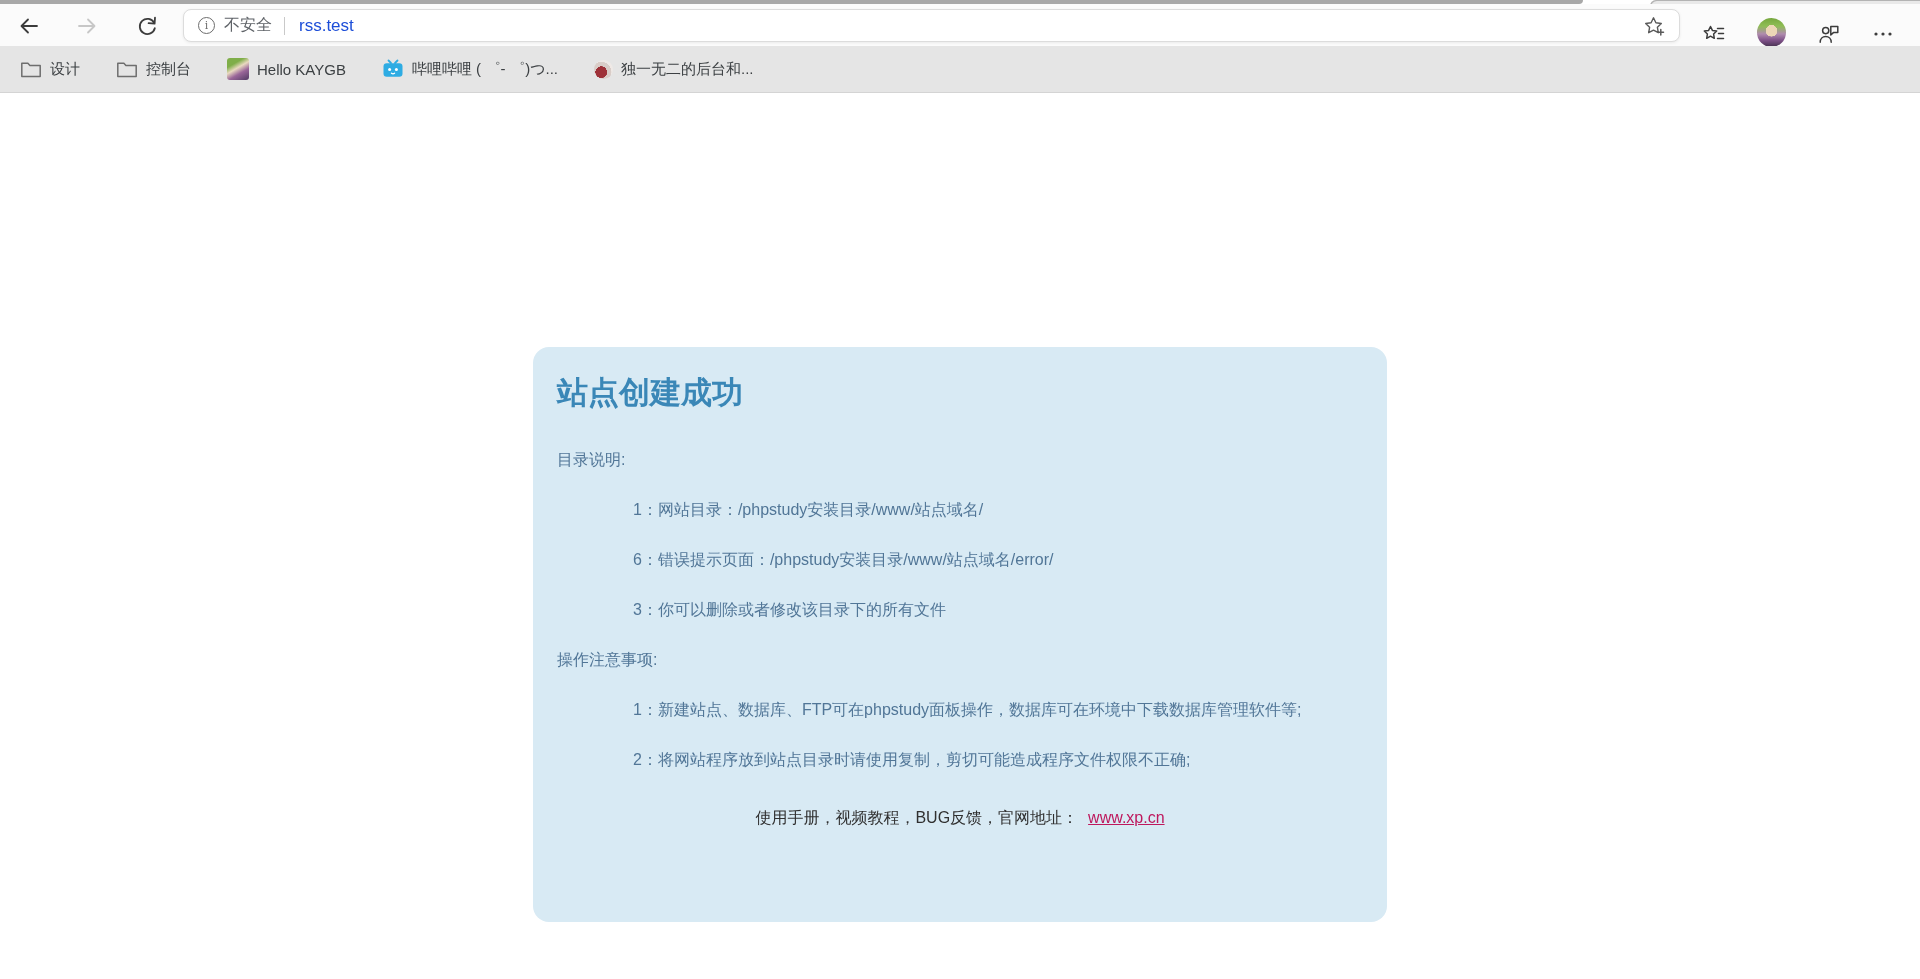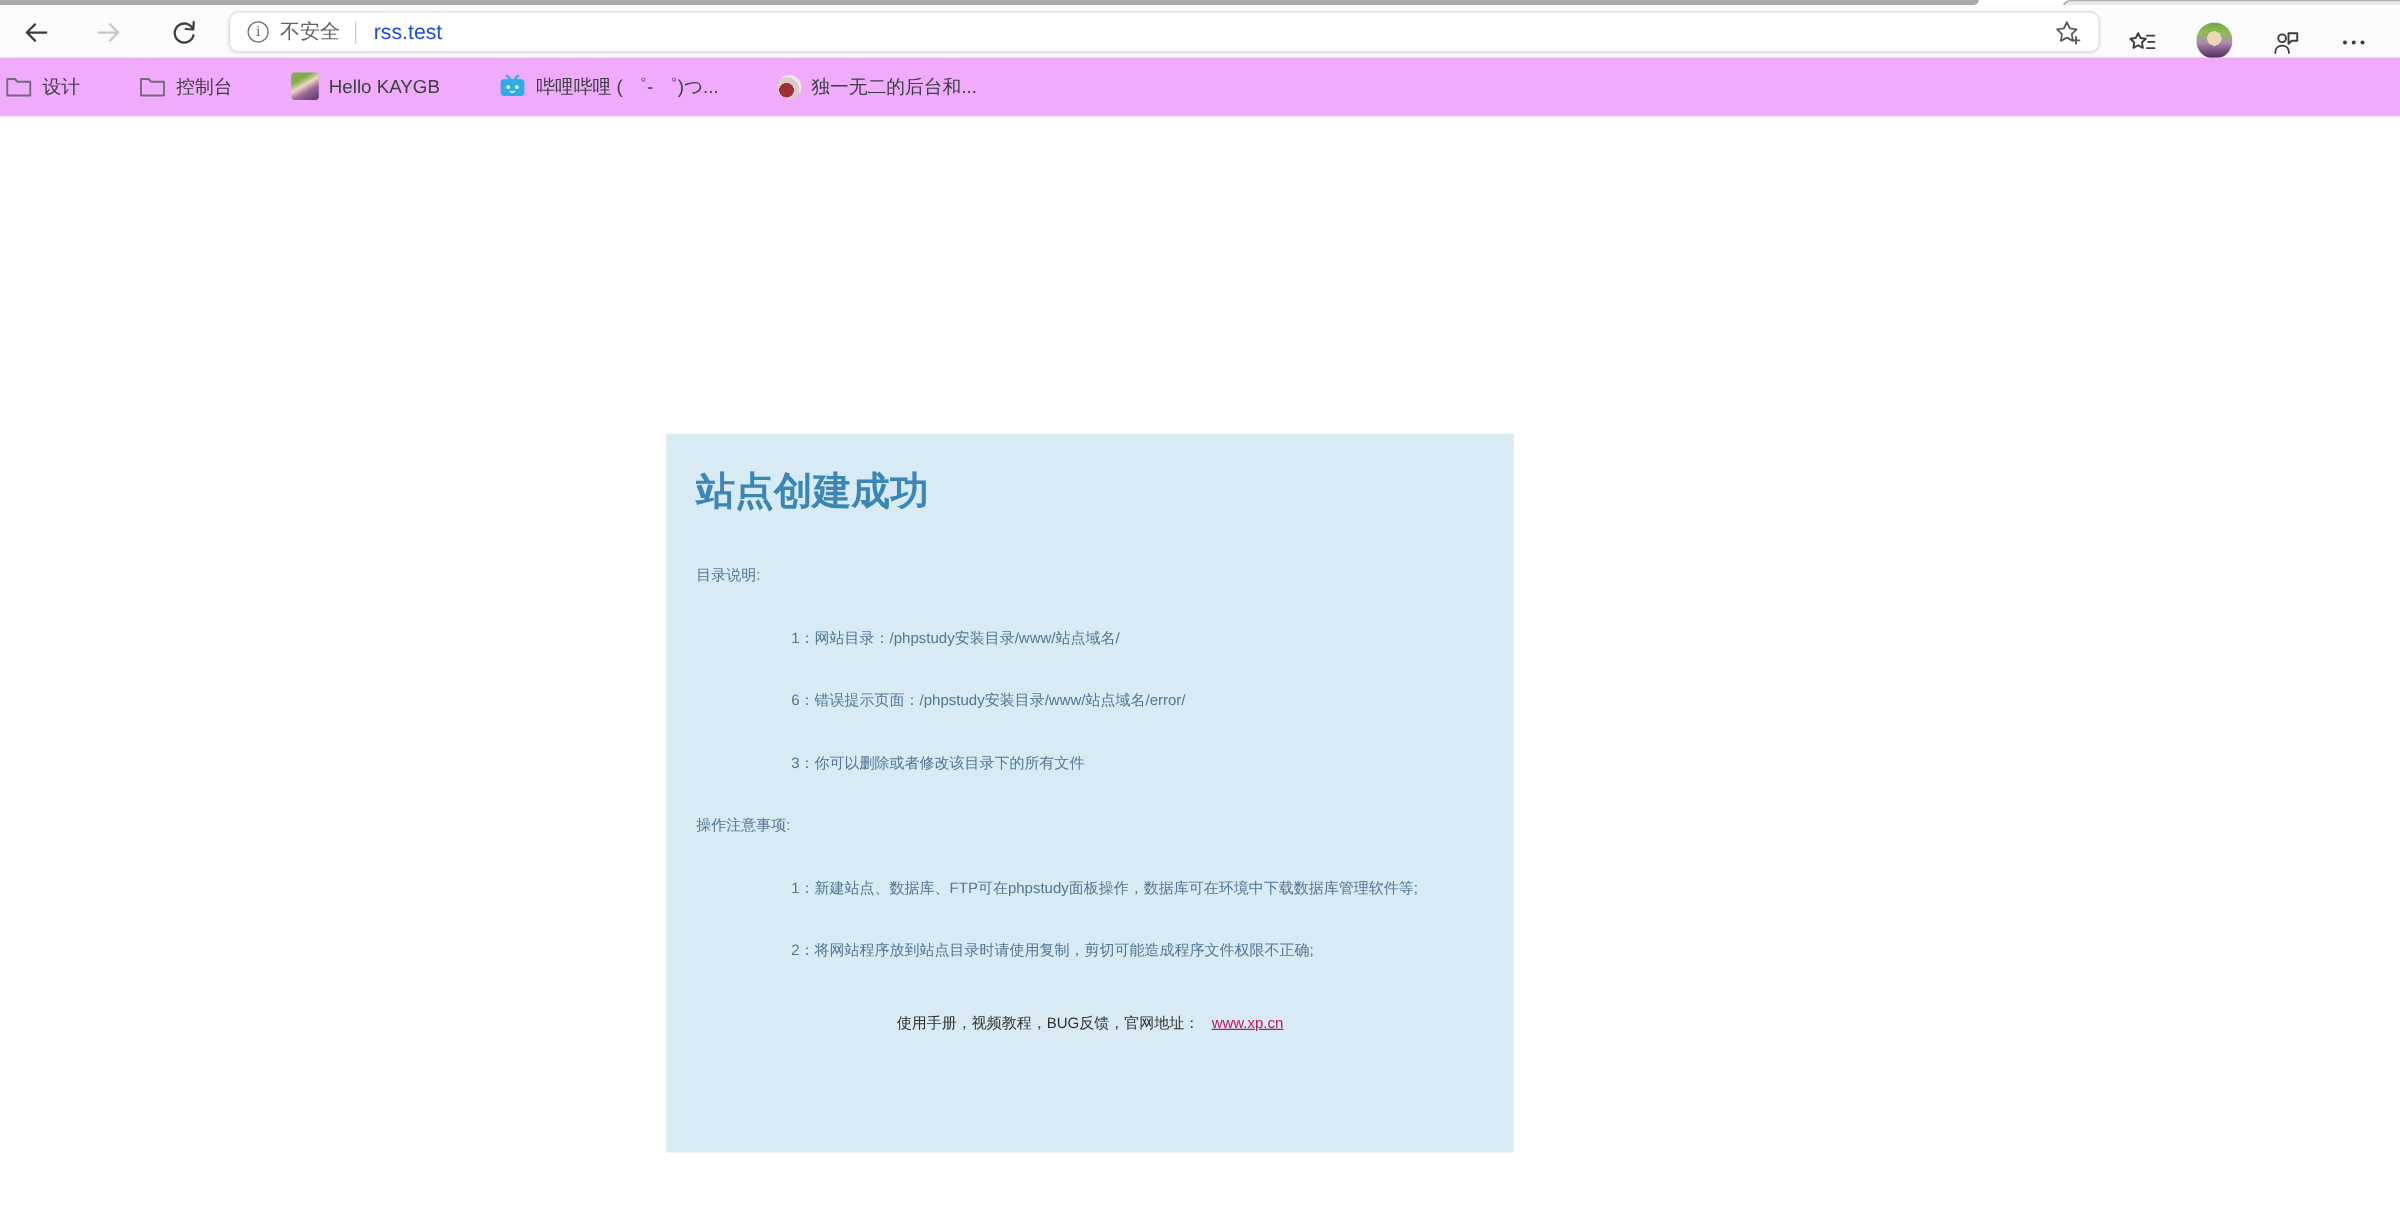--- a/index.html
+++ b/index.html
@@ -42,36 +42,36 @@
   #btn-feedback { left:1816px; }
   #btn-more     { left:1870px; }
   .avatar { width:29px; height:29px; border-radius:50%;
             background:
               radial-gradient(circle at 50% 44%, #ecd6b6 0 26%, transparent 27%),
               linear-gradient(180deg,#76a73e 0%, #8fbe55 28%, #b08cae 55%, #7c4f86 78%, #45304e 100%);
             cursor:pointer; }
 
   
   .bookmarks { position:absolute; top:46px; left:0; width:1920px; height:47px;
-               background:#f0abfc; border-bottom:1px solid #d4d4d4;
-               display:flex; align-items:center; gap:39px; }
+               background:#e5e5e5; border-bottom:1px solid #d4d4d4;
+               display:flex; align-items:center; padding-left:16px; gap:28px; }
   .bm { display:flex; align-items:center; gap:8px; color:#3c4043; font-size:15px;
         white-space:nowrap; cursor:pointer; padding:4px 4px; border-radius:4px; }
   .fav-square { width:22px; height:22px; border-radius:3px; flex:none;
         background: linear-gradient(150deg,#7fae49 0%, #7fae49 28%, #e9d9c0 46%, #9a6699 66%, #503a63 100%); }
   .fav-circle { width:19px; height:19px; border-radius:50%; flex:none;
         background: radial-gradient(circle at 38% 64%, #9e3138 0 34%, #d9cdc8 35% 60%, #efe9e6 61% 100%); }
 
   
   .content { position:absolute; top:94px; left:0; width:1920px; height:885px; background:#fff; }
-  .panel { position:absolute; left:533px; top:253px; width:678px; height:575px;
-           background:#d8eaf4; border-radius:0; padding:0 24px; }
+  .panel { position:absolute; left:533px; top:253px; width:854px; height:575px;
+           background:#d8eaf4; border-radius:16px; padding:0 24px; }
   .panel h1 { margin:26px 0 22px 0; font-size:31px; line-height:40px;
               font-weight:bold; color:#3a87b7; }
-  .panel p { font-size:12px; line-height:50px; color:#517697; }
+  .panel p { font-size:16px; line-height:50px; color:#517697; }
   .panel p.item { margin-left:76px; max-width:742px; }
   .panel .foot { text-align:center; margin-top:8px; color:#303030; }
   .panel .foot a { color:#be185d; text-decoration:underline; margin-left:10px; }
 </style>
 </head>
 <body>
 
 <div class="tabstrip">
   <div class="seg-left"></div>
   <div class="seg-right"></div>

